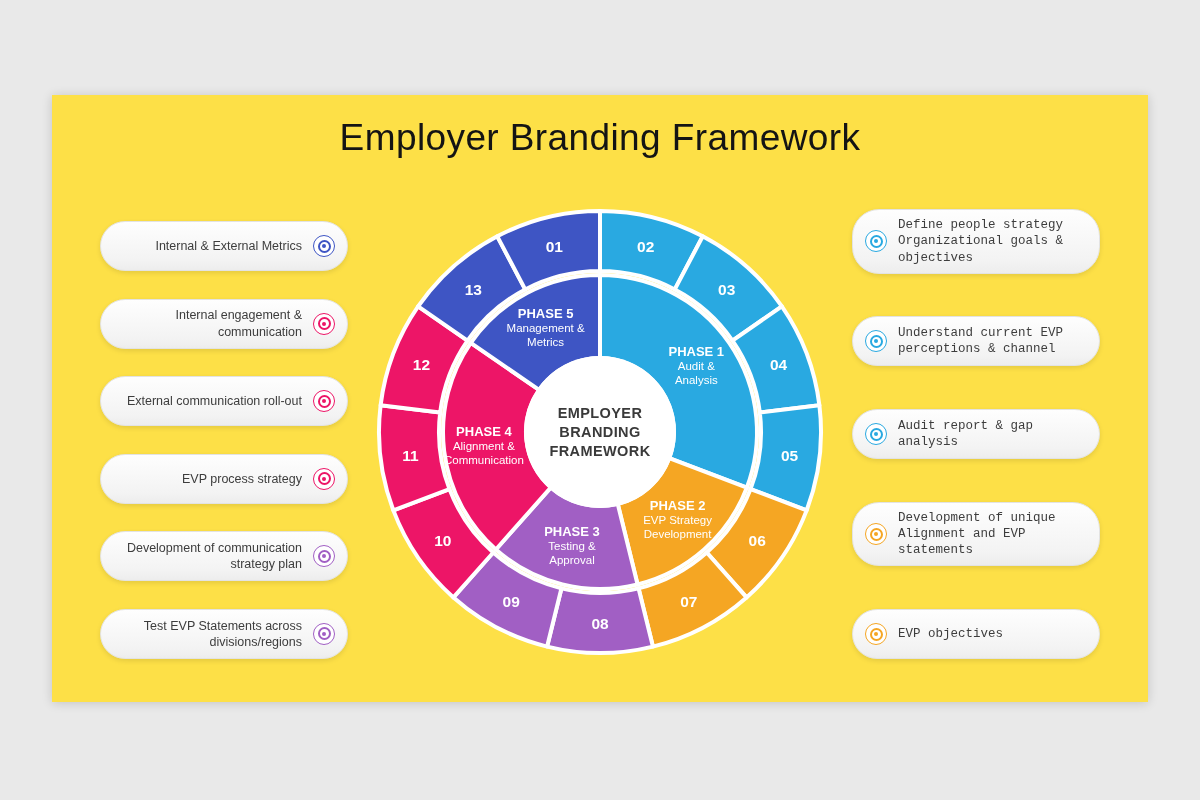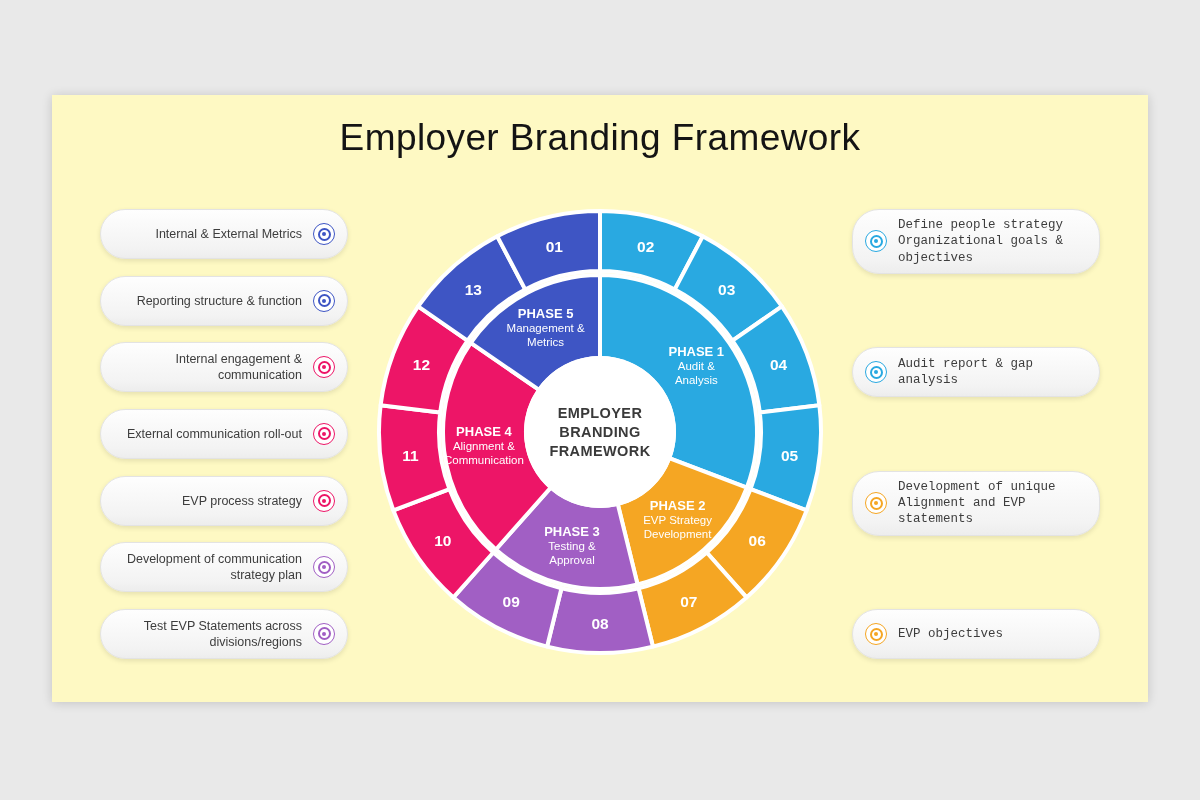--- a/index.html
+++ b/index.html
@@ -5,21 +5,21 @@
   * { margin:0; padding:0; box-sizing:border-box; }
   html,body { width:1200px; height:800px; }
   body {
     background:#e9e9e9;
     font-family:"Liberation Sans", sans-serif;
     position:relative;
     overflow:hidden;
   }
   .card {
     position:absolute; left:52px; top:95px; width:1096px; height:607px;
-    background:#fef9c3;
+    background:#fde047;
     box-shadow:0 1px 10px rgba(0,0,0,.16);
   }
   .title {
     position:absolute; top:22px; left:0; width:100%;
     text-align:center; font-size:37px; font-weight:500;
     color:#141414; letter-spacing:.4px;
   }
   .col {
     position:absolute; top:114px; width:248px; height:450px;
     display:flex; flex-direction:column; justify-content:space-between;
@@ -28,21 +28,21 @@
   .col-right { left:800px;font-family:Liberation Mono, monospace; }
   .pill {
     min-height:50px;
     border-radius:27px;
     background:linear-gradient(180deg,#fefefe 0%,#f3f3f3 80%,#ededed 100%);
     border:1px solid #e3e3e3;
     box-shadow:0 2px 5px rgba(0,0,0,.10);
     display:flex; align-items:center; gap:11px;
     padding:7px 12px;
   }
-  .pill.left  { justify-content:flex-end; }
+  .pill.left  { justify-content:flex-end;margin-top:12px; }
   .pill.right { justify-content:flex-start; }
   .pill-label {
     font-size:12.5px; color:#3d3d3d; line-height:1.3;
   }
   .pill.left .pill-label { text-align:right; }
   .pill.right .pill-label { text-align:left; }
   .bullseye {
     flex:0 0 auto; width:22px; height:22px; border-radius:50%;
     border:1.5px solid; display:flex; align-items:center; justify-content:center;
     background:#fff;
@@ -67,28 +67,20 @@
 </head>
 <body>
 
 <div class="page">
   <div class="card">
     <h1 class="title">Employer Branding Framework</h1>
 
     <div class="col col-left" id="left-col">
         <div class="pill left">
           <span class="pill-label">Internal &amp; External Metrics</span>
-          <span class="bullseye" style="border-color: rgb(62, 85, 196);">
-            <span class="bullseye-mid" style="border-color: rgb(62, 85, 196);">
-              <span class="bullseye-dot" style="background: rgb(62, 85, 196);"></span>
-            </span>
-          </span>
-        </div>
-        <div class="pill left">
-          <span class="pill-label">Reporting structure &amp; function</span>
           <span class="bullseye" style="border-color: rgb(62, 85, 196);">
             <span class="bullseye-mid" style="border-color: rgb(62, 85, 196);">
               <span class="bullseye-dot" style="background: rgb(62, 85, 196);"></span>
             </span>
           </span>
         </div>
         <div class="pill left">
           <span class="pill-label">Internal engagement &amp; communication</span>
           <span class="bullseye" style="border-color: rgb(237, 21, 103);">
             <span class="bullseye-mid" style="border-color: rgb(237, 21, 103);">
@@ -181,20 +173,28 @@
             </span>
           </span>
           <span class="pill-label">Define people strategy Organizational goals &amp; objectives</span>
         </div>
         <div class="pill right">
           <span class="bullseye" style="border-color: rgb(41, 169, 225);">
             <span class="bullseye-mid" style="border-color: rgb(41, 169, 225);">
               <span class="bullseye-dot" style="background: rgb(41, 169, 225);"></span>
             </span>
           </span>
+          <span class="pill-label">Understand current EVP perceptions &amp; channel</span>
+        </div>
+        <div class="pill right">
+          <span class="bullseye" style="border-color: rgb(41, 169, 225);">
+            <span class="bullseye-mid" style="border-color: rgb(41, 169, 225);">
+              <span class="bullseye-dot" style="background: rgb(41, 169, 225);"></span>
+            </span>
+          </span>
           <span class="pill-label">Audit report &amp; gap analysis</span>
         </div>
         <div class="pill right">
           <span class="bullseye" style="border-color: rgb(245, 166, 35);">
             <span class="bullseye-mid" style="border-color: rgb(245, 166, 35);">
               <span class="bullseye-dot" style="background: rgb(245, 166, 35);"></span>
             </span>
           </span>
           <span class="pill-label">Development of unique Alignment and EVP statements</span>
         </div>

